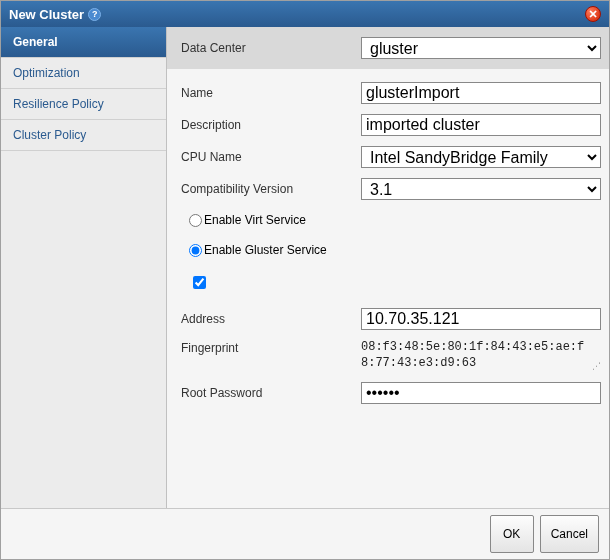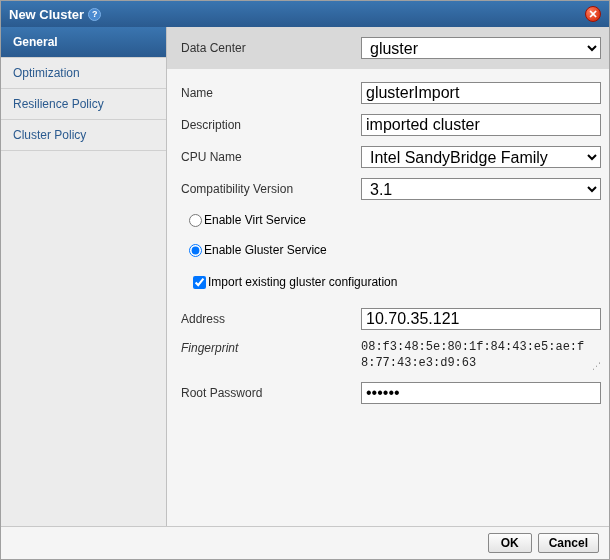--- a/index.html
+++ b/index.html
@@ -68,23 +68,23 @@
   padding-right: 6px; position: relative;
 }
 .fp-resize {
   position: absolute; right: 0; bottom: -2px; font-size: 9px; color: #888;
 }
 .footer {
   border-top: 1px solid #c8c8c8; background: #f5f5f5;
   padding: 6px 10px; display: flex; justify-content: flex-end; gap: 6px;
 }
 .btn {
-  min-width: 44px; height: 20px; padding: 0 10px;
+  min-width: 44px; height: 38px; padding: 0 10px;
   border: 1px solid #888; background: linear-gradient(to bottom,#fdfdfd,#e4e4e4);
-  font-size: 12px; cursor: pointer; border-radius: 2px; font-weight: bold;
+  font-size: 12px; cursor: pointer; border-radius: 2px;
 }
 </style>
 </head>
 <body>
 
 <div class="dialog">
 
   <div class="titlebar">
     <span>New Cluster</span>
     <span class="help">?</span>
@@ -145,31 +145,30 @@
         <span>Enable Virt Service</span>
       </div>
 
       <div class="radio-row">
         <input type="radio" name="svc" checked="" style="">
         <span>Enable Gluster Service</span>
       </div>
 
       <div class="check-row">
         <input type="checkbox" checked="" style="">
-        <span>Import existing gluster configuration</span>
       </div>
 
 
       <div class="row">
         <div class="lbl">Address</div>
         <div class="ctrl"><input type="text" value="10.70.35.121" style=""></div>
       </div>
 
       <div class="row tall" style="align-items:flex-start;">
-        <div class="lbl" style="padding-top:2px;font-style:italic;">Fingerprint</div>
+        <div class="lbl" style="padding-top:2px;">Fingerprint</div>
         <div class="ctrl fp">
           <span>08:f3:48:5e:80:1f:84:43:e5:ae:f8:77:43:e3:d9:63</span>
           <span class="fp-resize">⋰</span>
         </div>
       </div>
 
       <div class="row">
         <div class="lbl">Root Password</div>
         <div class="ctrl"><input type="text" value="••••••" style=""></div>
       </div>

